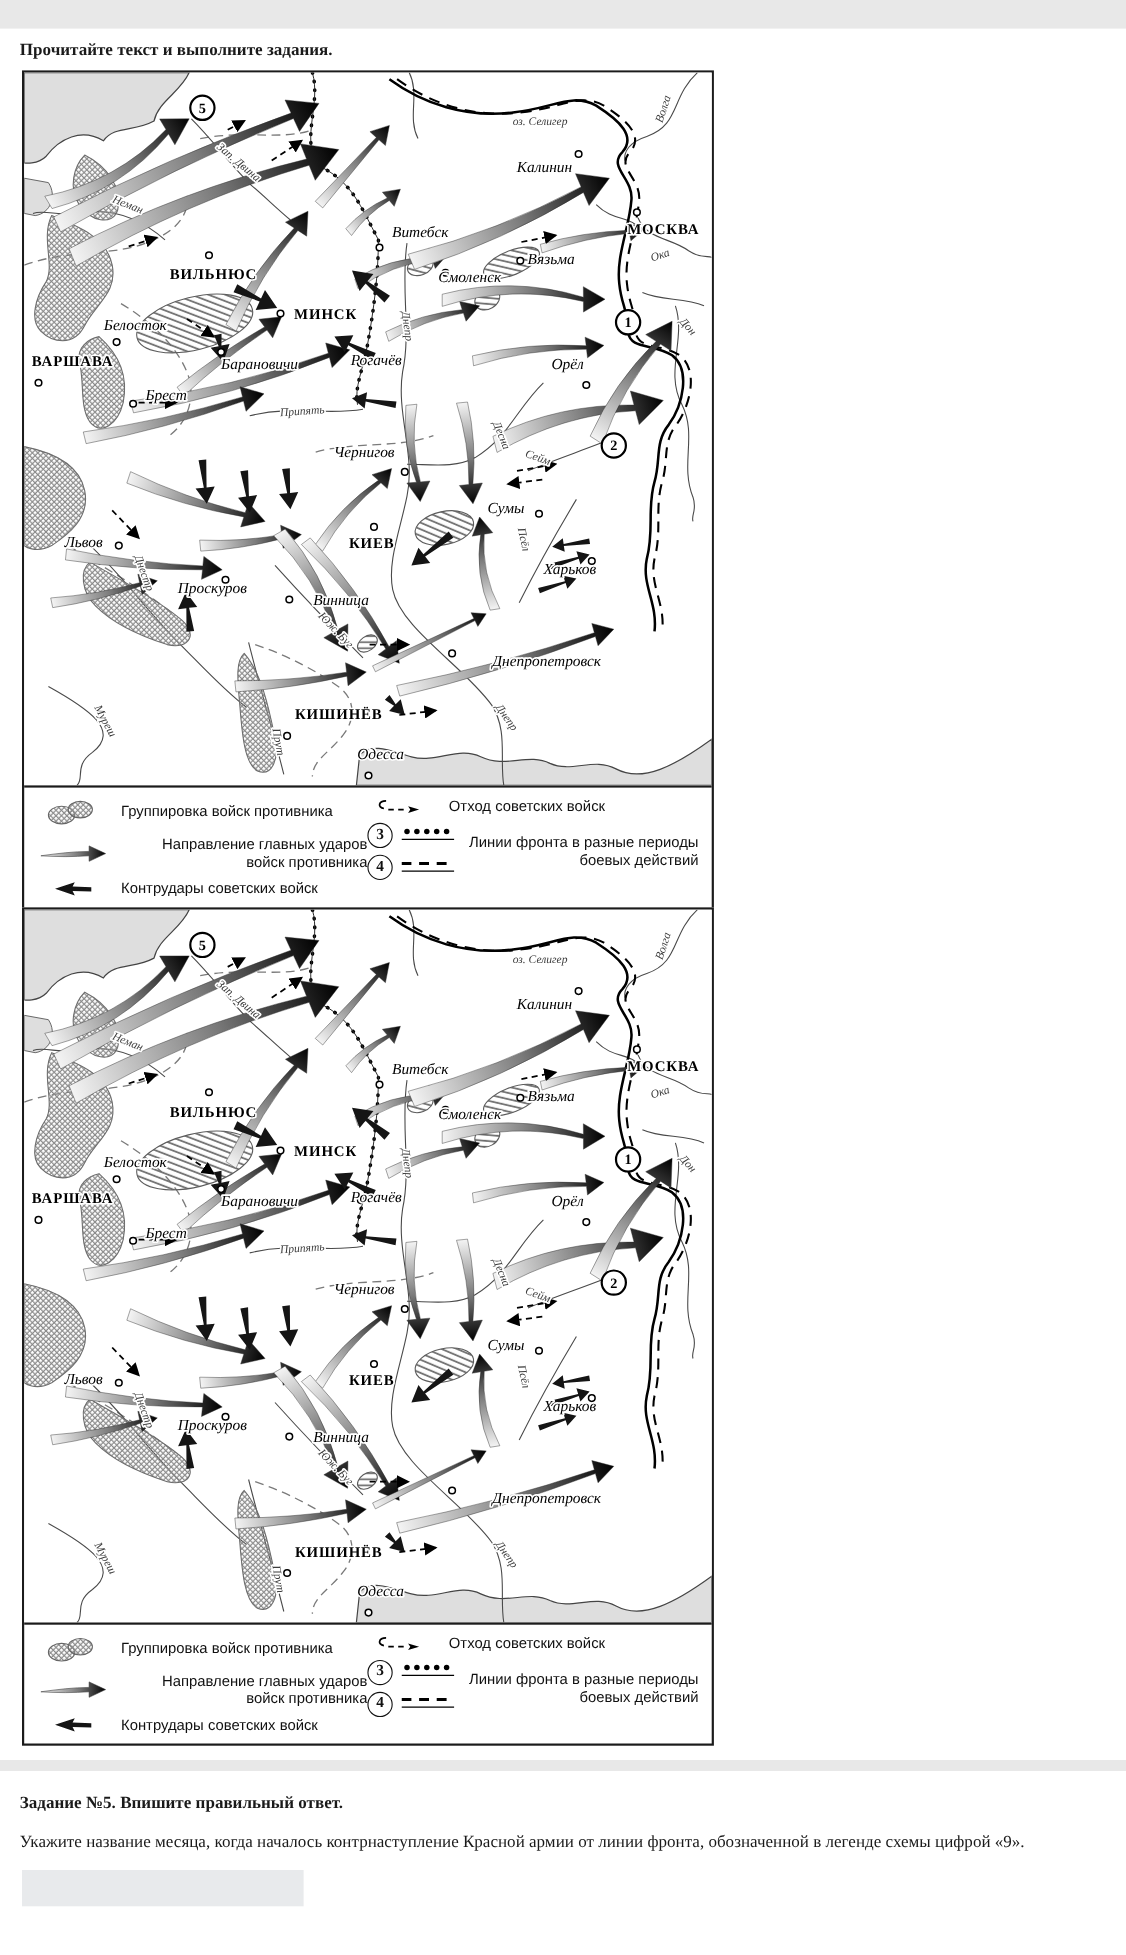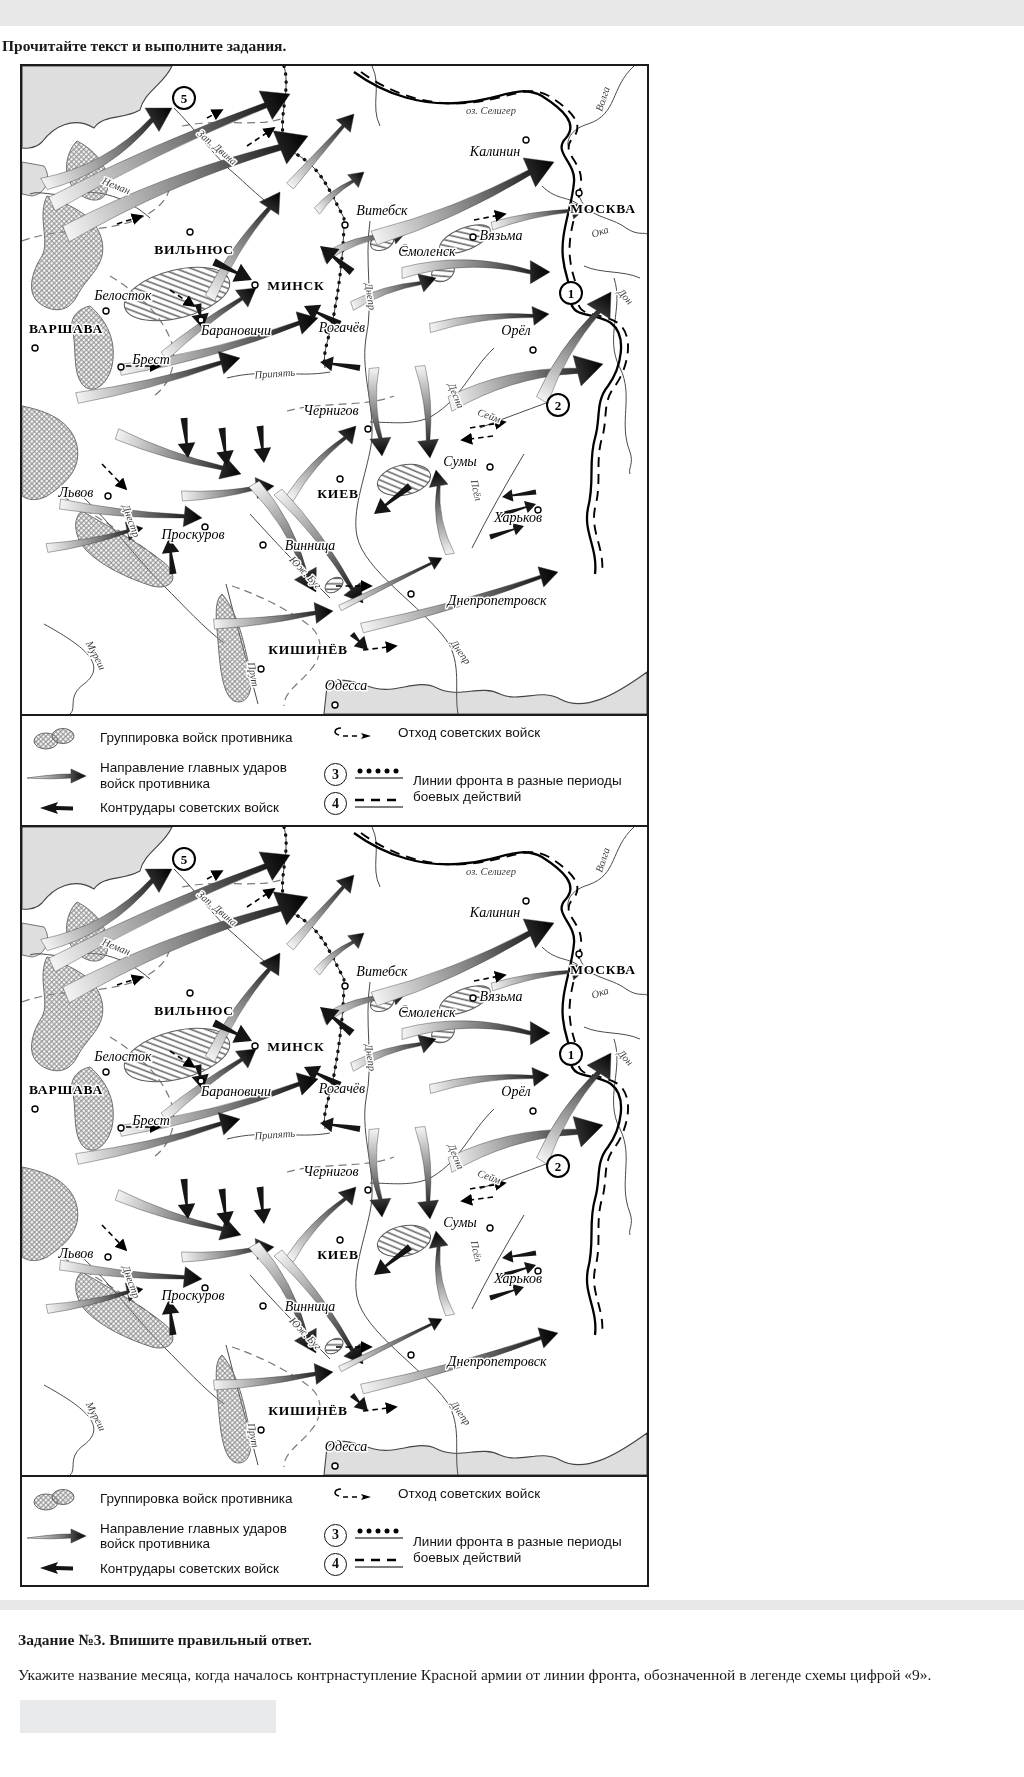--- a/index.html
+++ b/index.html
@@ -1,26 +1,26 @@
 <!DOCTYPE html>
 <html lang="ru"><head>
 <meta charset="utf-8">
 <style>
   * { margin:0; padding:0; box-sizing:border-box; }
   html,body { background:#ffffff; width:1024px; }
   body { min-height:1777px; font-family:"Liberation Serif", serif; color:#1a1a1a; position:relative; }
   .topbar { height:26px; background:#e8e8e8; width:100%; }
-  .page-header { margin:11px 18px 9px 2px; font-size:15.5px; font-weight:bold; }
+  .page-header { margin:11px 18px 9px 18px; font-size:15.5px; font-weight:bold; }
   .map-block { width:629px; margin-left:20px; border:2px solid #1b1b1b; background:#fff; }
   .map-block + .map-block { margin-top:-2px; }
   .map-svg { display:block; width:625px; height:648px; background:#fff; }
-  .legend { border-top:2px solid #1b1b1b; display:flex; padding:9px 12px 9px 4px;
-            font-family:"Liberation Sans", sans-serif; font-size:13.5px; color:#111; }
+  .legend { border-top:2px solid #1b1b1b; display:flex; padding:9px 12px 9px 14px;
+            font-family:"Liberation Sans", sans-serif; font-size:13.5px; color:#111;text-align:right; }
   .leg-left { width:298px; display:flex; flex-direction:column; gap:9px; }
-  .leg-right { flex:1; display:flex; flex-direction:column; gap:22px; }
+  .leg-right { flex:1; display:flex; flex-direction:column; gap:7px; }
   .leg-row { display:flex; align-items:center; gap:12px; }
   .leg-icon { width:62px; display:flex; justify-content:center; flex:0 0 62px; }
   .leg-label { line-height:1.15; }
   .leg-frontlines { display:flex; align-items:center; gap:10px; }
   .leg-front-icons { display:flex; flex-direction:column; gap:6px; }
   .leg-front-row { display:flex; align-items:center; gap:8px; }
   .leg-num { width:23px; height:23px; border:1.7px solid #111; border-radius:50%;
              display:flex; align-items:center; justify-content:center;
              font-family:"Liberation Serif", serif; font-weight:bold; font-size:14px; }
   .divider { height:10px; background:#e8e8e8; width:100%; margin-top:13px; }
@@ -610,15 +610,15 @@
             </span>
           </div>
         </div>
         <span class="leg-label">Линии фронта в разные периоды боевых действий</span>
       </div>
     </div>
   </div>
 </figure>
 
 <div class="divider"></div>
-<div class="task-title">Задание №3. Впишите правильный ответ.</div>
+<div class="task-title">Задание №5. Впишите правильный ответ.</div>
 <div class="task-question">Укажите название месяца, когда началось контрнаступление Красной армии от линии фронта, обозначенной в легенде схемы цифрой «9».</div>
 <input class="answer-input" type="text" value="" style="">
 
 </body></html>

